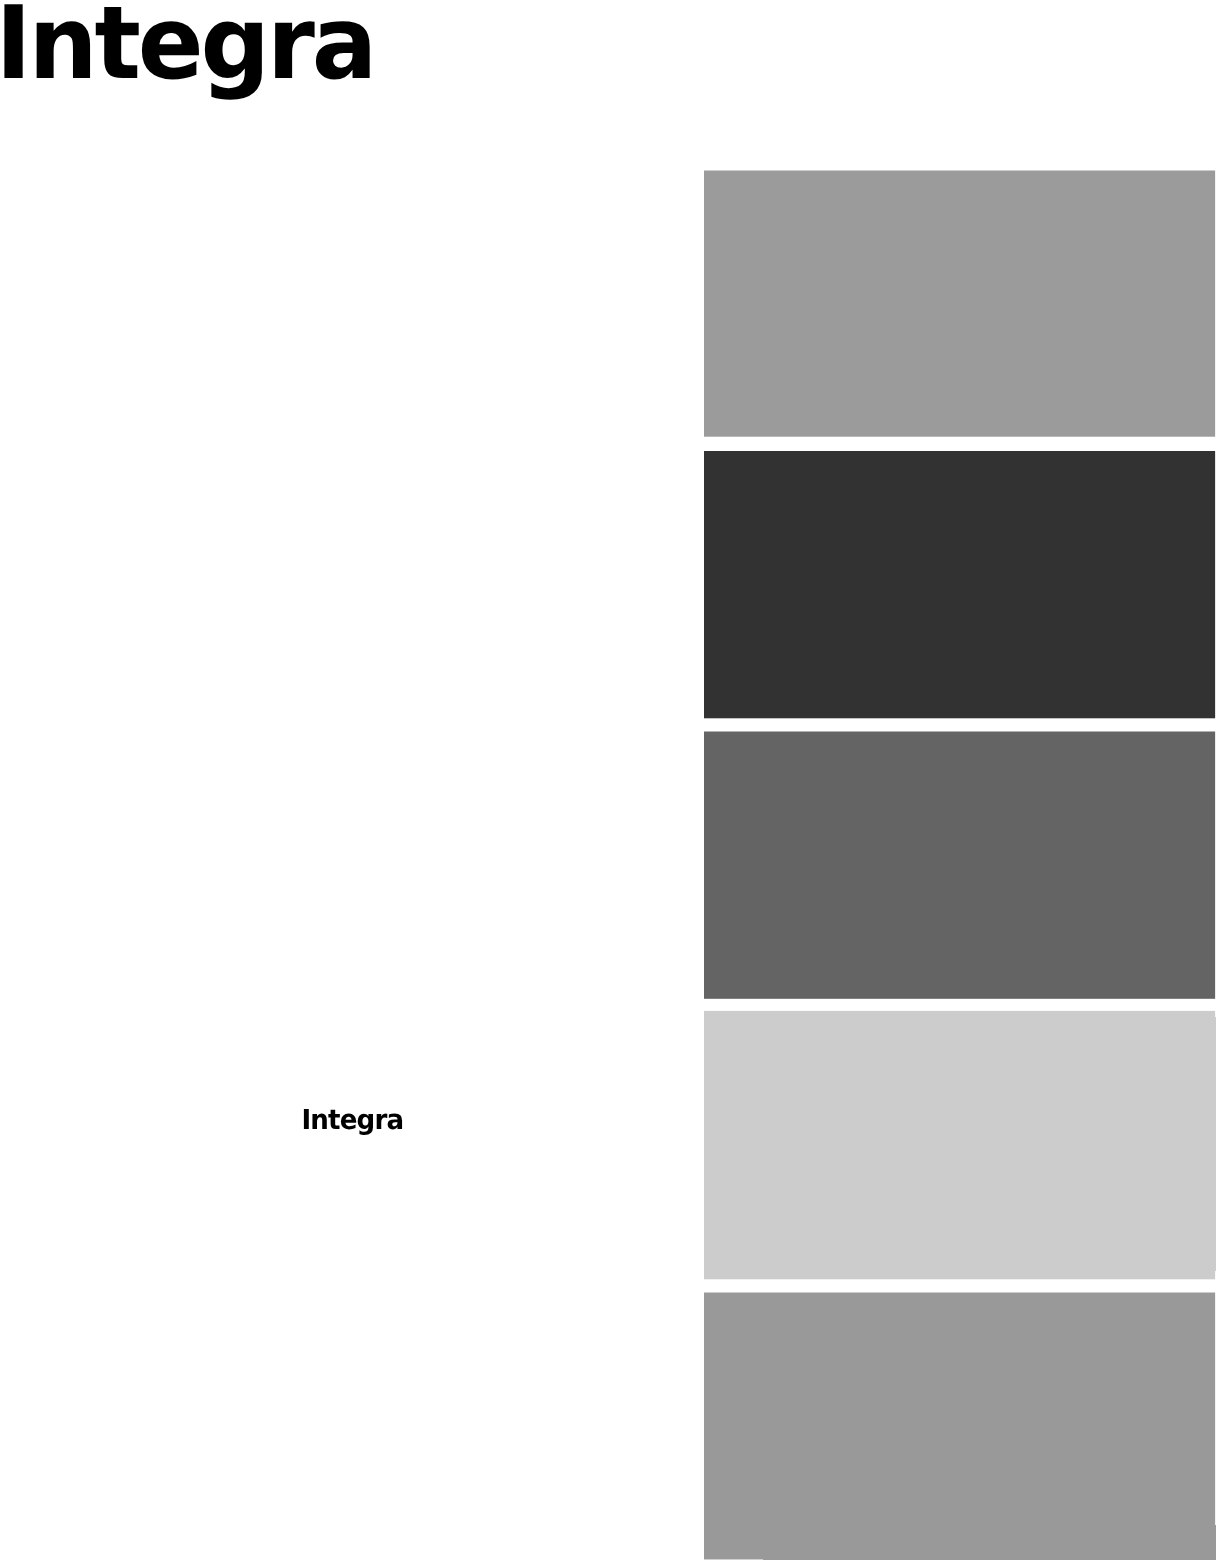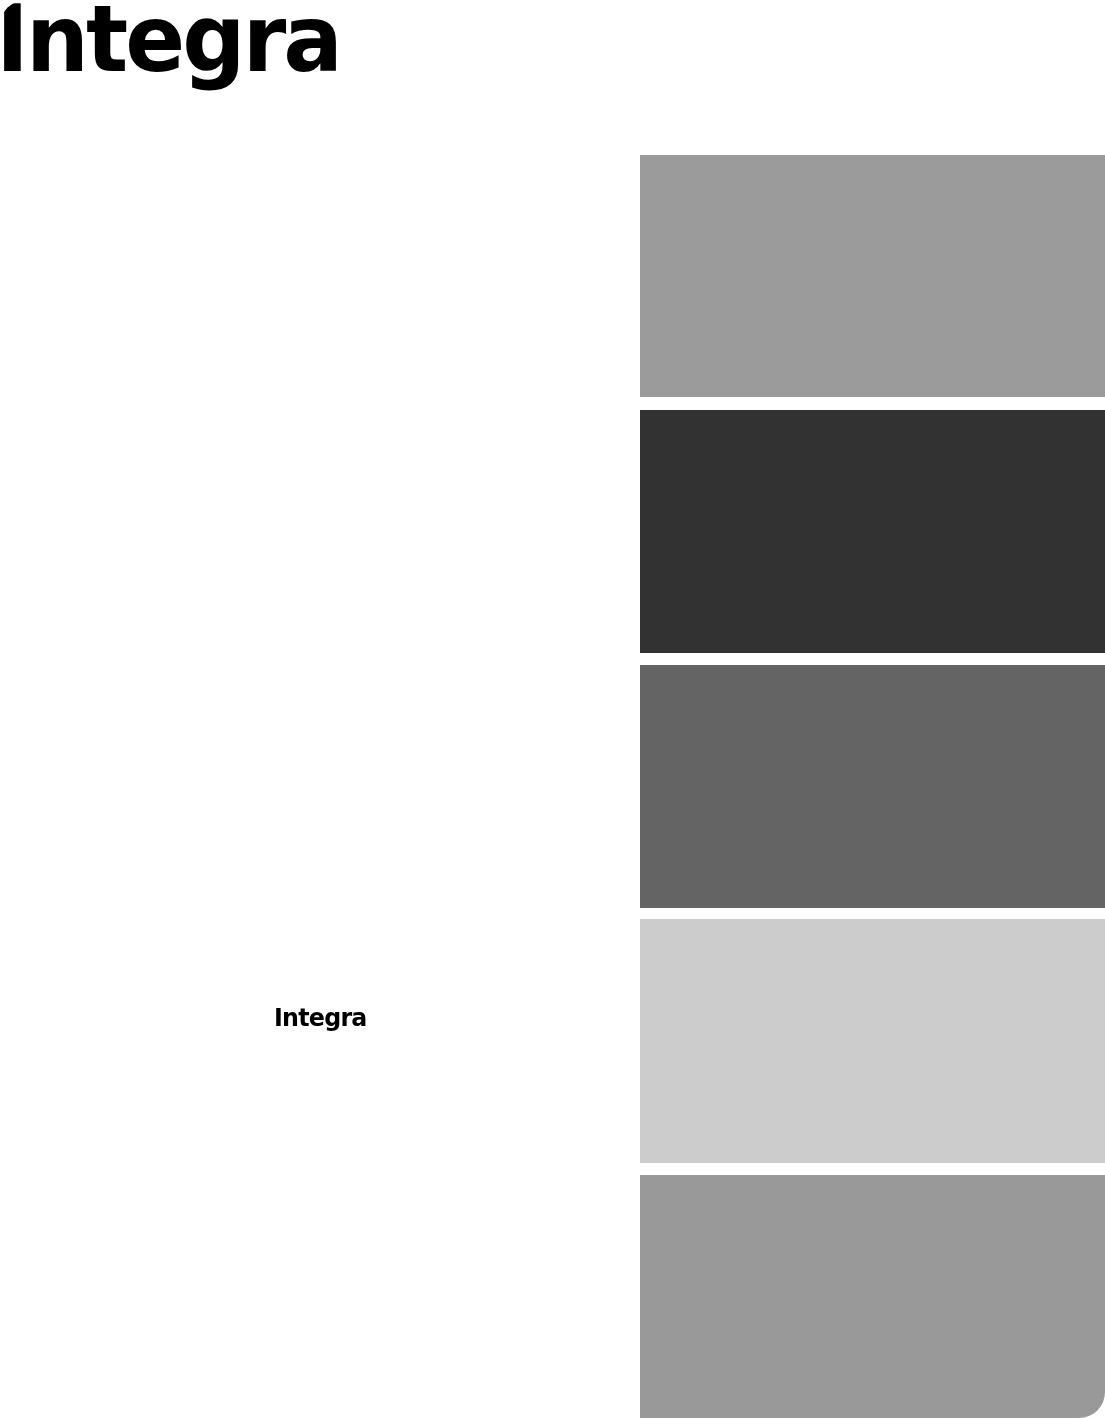--- a/index.html
+++ b/index.html
@@ -92,21 +92,21 @@
 
   .image-block.b1 { top: 0px;    height: 242px; }
   .image-block.b2 { top: 255px;  height: 243px; }
   .image-block.b3 { top: 510px;  height: 243px; }
   .image-block.b4 { top: 764px;  height: 244px; }
   .image-block.b5 { top: 1020px; height: 243px; }
 </style>
 </head>
 <body>
 
-<div class="page" style="background: rgb(255, 255, 255); border-radius: 26px;">
+<div class="page" style="background: rgb(255, 255, 255);">
 
   <div class="brand-header">
     <span class="brand-header-text" style="color: rgb(0, 0, 0);">Integra</span>
   </div>
 
   <div class="left-column">
     
   </div>
 
   <div class="brand-inline">

